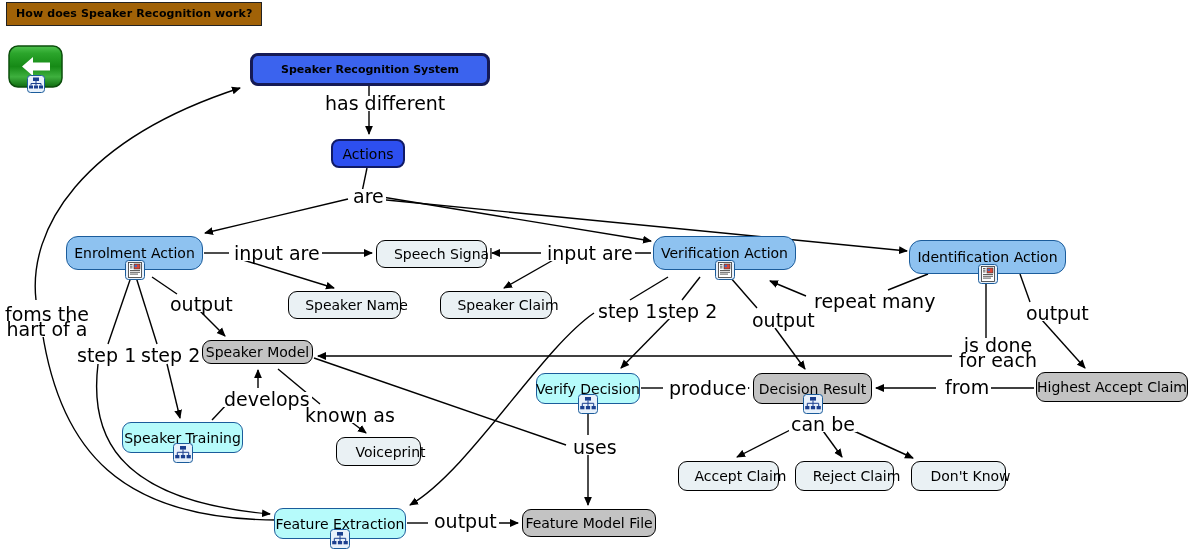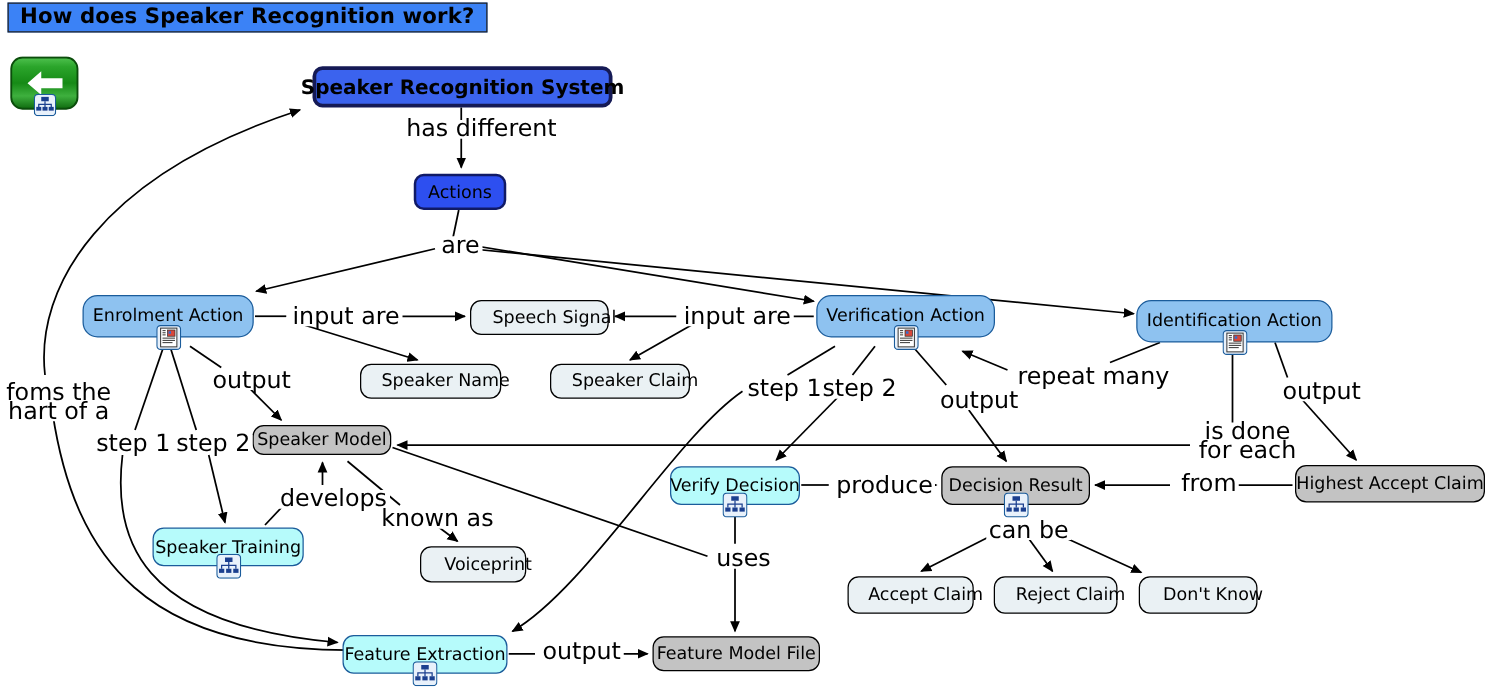--- a/index.html
+++ b/index.html
@@ -21,23 +21,23 @@
     width: 1189px;
     height: 550px;
   }
 
   
   #title-banner {
     position: absolute;
     left: 6px;
     top: 2px;
     padding: 2px 9px 3px 9px;
-    background: #3b82f6;
+    background: #a16207;
     border: 1px solid #222222;
-    font-size: 17px;
+    font-size: 11px;
     font-weight: bold;
     color: #000000;
     letter-spacing: 0.1px;
     white-space: nowrap;
     line-height: 17px;
   }
 
   
   #back-button {
     position: absolute;
@@ -68,21 +68,21 @@
     color: #000000;
     white-space: nowrap;
     padding: 0 9px;
     line-height: 16px;
   }
   .node.root {
     background: #3b63ee;
     border: 3px solid #151a55;
     border-radius: 8px;
     font-weight: bold;
-    font-size: 16px;
+    font-size: 11px;
     color: #000000;
   }
   .node.actions {
     background: #2d4ff0;
     border: 2px solid #101a66;
     border-radius: 8px;
     font-size: 14px;
   }
   .node.blue {
     background: #8ec2f0;

